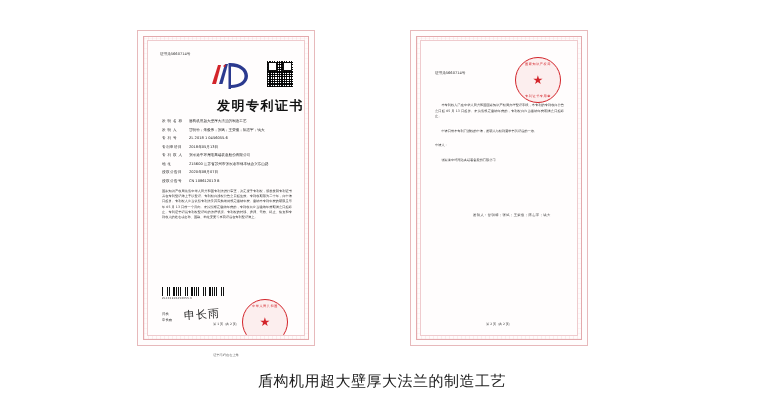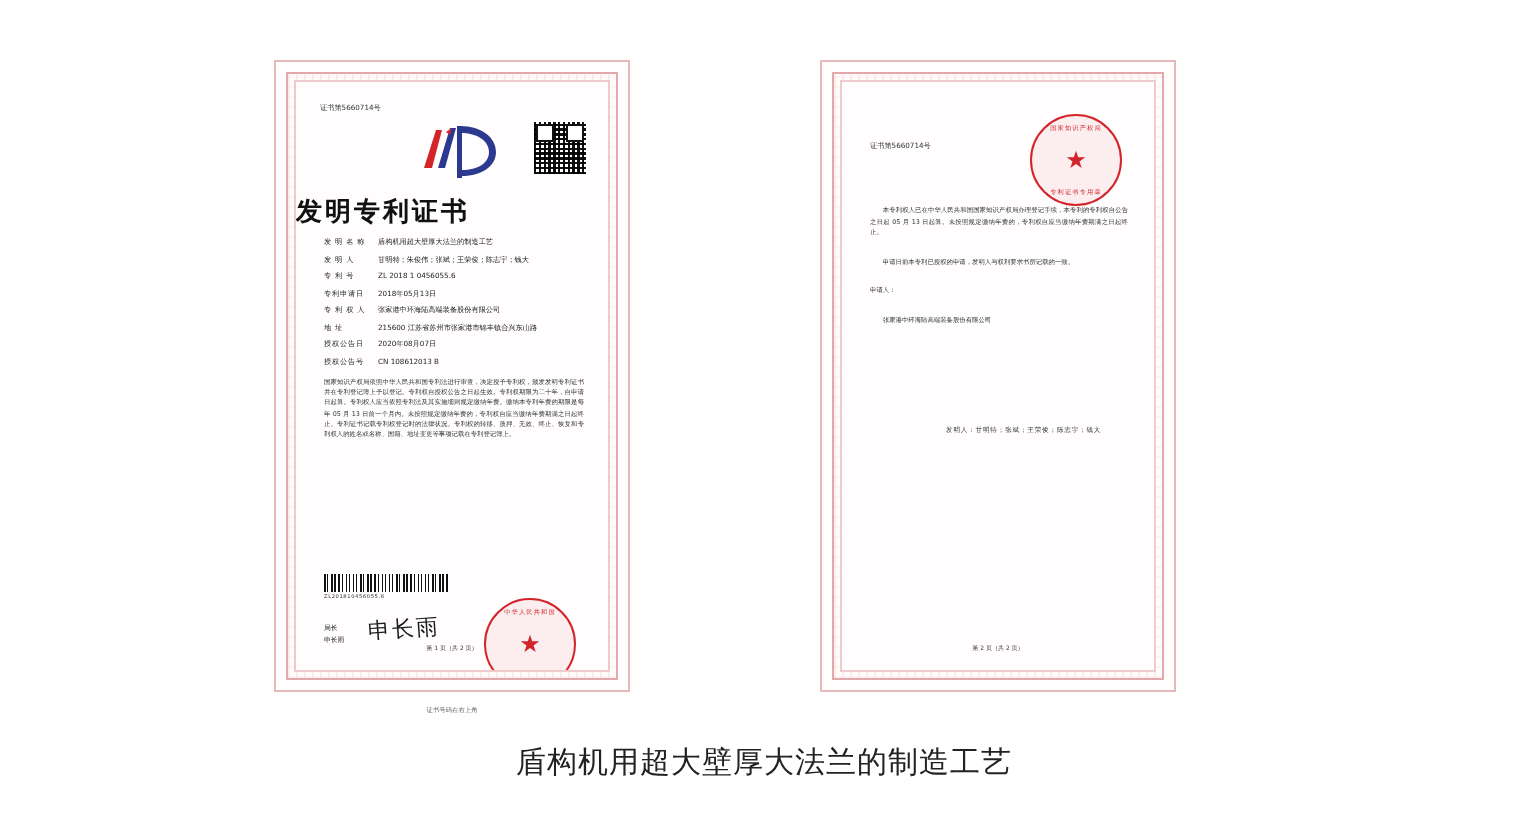--- a/index.html
+++ b/index.html
@@ -72,21 +72,21 @@
     content: "";
     position: absolute;
     width: 7px; height: 7px;
     border: 1.4px solid #111;
     background: #fff;
   }
   .p1-qr::before { top: 1px; left: 1px; }
   .p1-qr::after  { top: 1px; right: 1px; }
   .p1-title {
     position: absolute; top: 56px; left: 0; right: 0;
-    text-align: left;
+    text-align: right;
     font-family: "DejaVu Serif", "Liberation Serif", serif;
     font-size: 13px;
     font-weight: bold;
     color: #111;
     letter-spacing: 1.5px;
   }
   .p1-rows {
     position: absolute; top: 78px; left: 14px; right: 12px;
   }
   .p1-row {

